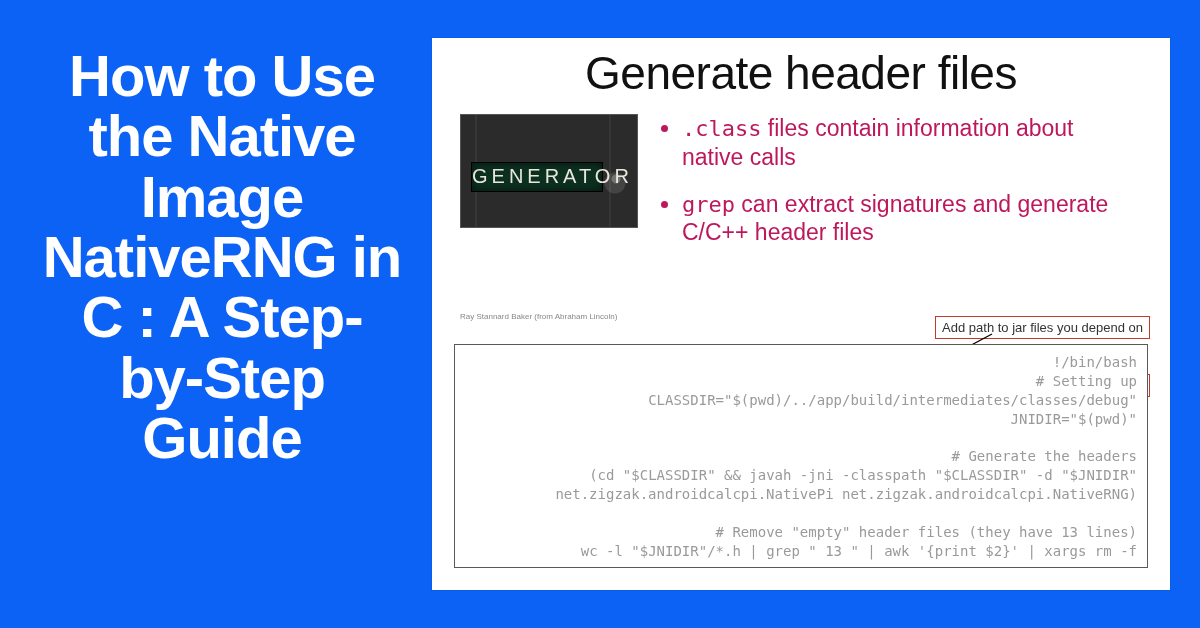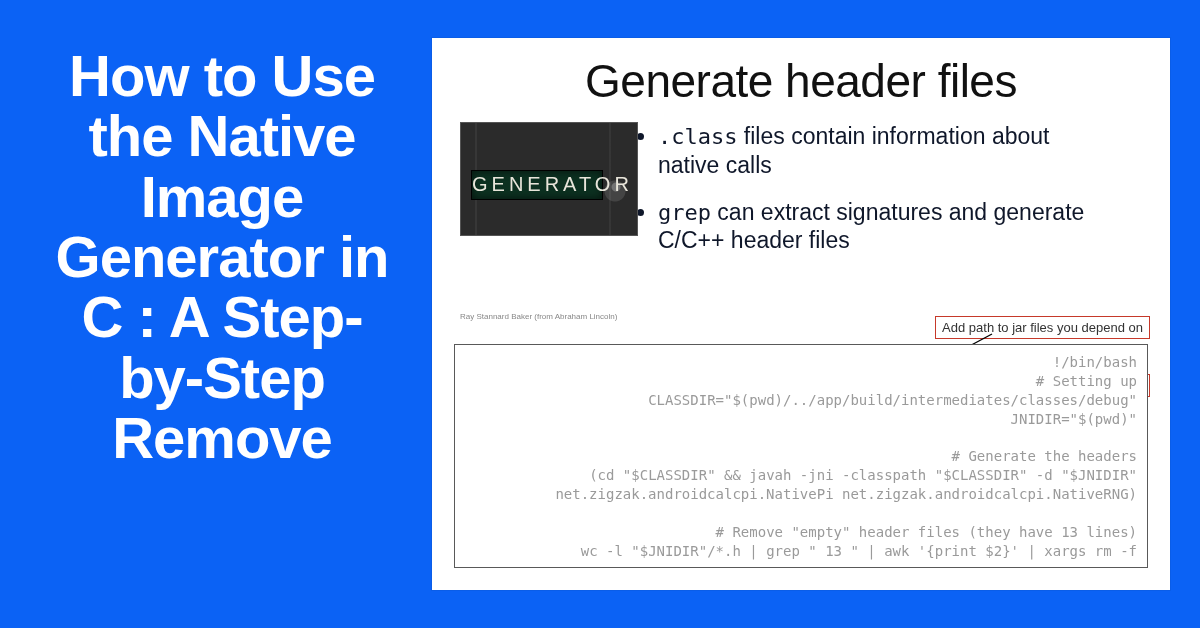--- a/index.html
+++ b/index.html
@@ -36,21 +36,21 @@
     box-shadow: 0 0 0 1px rgba(0,0,0,.05);
   }
 
   .slide-title {
     font-family: "Helvetica Neue", Helvetica, Arial, sans-serif;
     font-weight: 400;
     font-size: 46px;
     letter-spacing: -.5px;
     color: #111;
     text-align: center;
-    padding-top: 16px;
+    padding-top: 8px;
   }
 
   .top-row {
     display: flex;
     padding: 14px 28px 0 28px;
   }
 
   .gen-image {
     width: 178px;
     height: 114px;
@@ -77,22 +77,23 @@
     color:#e8e5da;
     font-family:"Arial Black","Helvetica Neue",sans-serif;
     font-size:20px;
     letter-spacing:4px;
     text-align:center;
     padding:2px 0 3px;
     box-shadow:inset 0 0 8px rgba(0,0,0,.6);
   }
 
   .bullets{
+    padding-left:24px;
     font-family:"Helvetica Neue",Helvetica,Arial,sans-serif;
-    color:#0f172a;
+    color:#be185d;
   }
   .bullets li{
     list-style:disc;
     font-size:23px;
     line-height:1.25;
     margin:0 0 18px 20px;
     max-width:440px;
   }
   code.inline{
     font-family:"Menlo","Consolas",monospace;
@@ -136,21 +137,21 @@
     background:#fff;
     white-space:pre;
     overflow:hidden;
     text-align:right;
   }
 </style>
 </head>
 <body>
 
 <div class="left">
-  <h1>How to Use the Native Image Generator in C : A Step-by-Step Remove</h1>
+  <h1>How to Use the Native Image NativeRNG in C : A Step-by-Step Guide</h1>
 </div>
 
 <div class="slide">
 
   <div class="slide-title">Generate header files</div>
 
   <div class="top-row">
     <div class="gen-image">
       <div class="gen-label">GENERATOR</div>
     </div>

